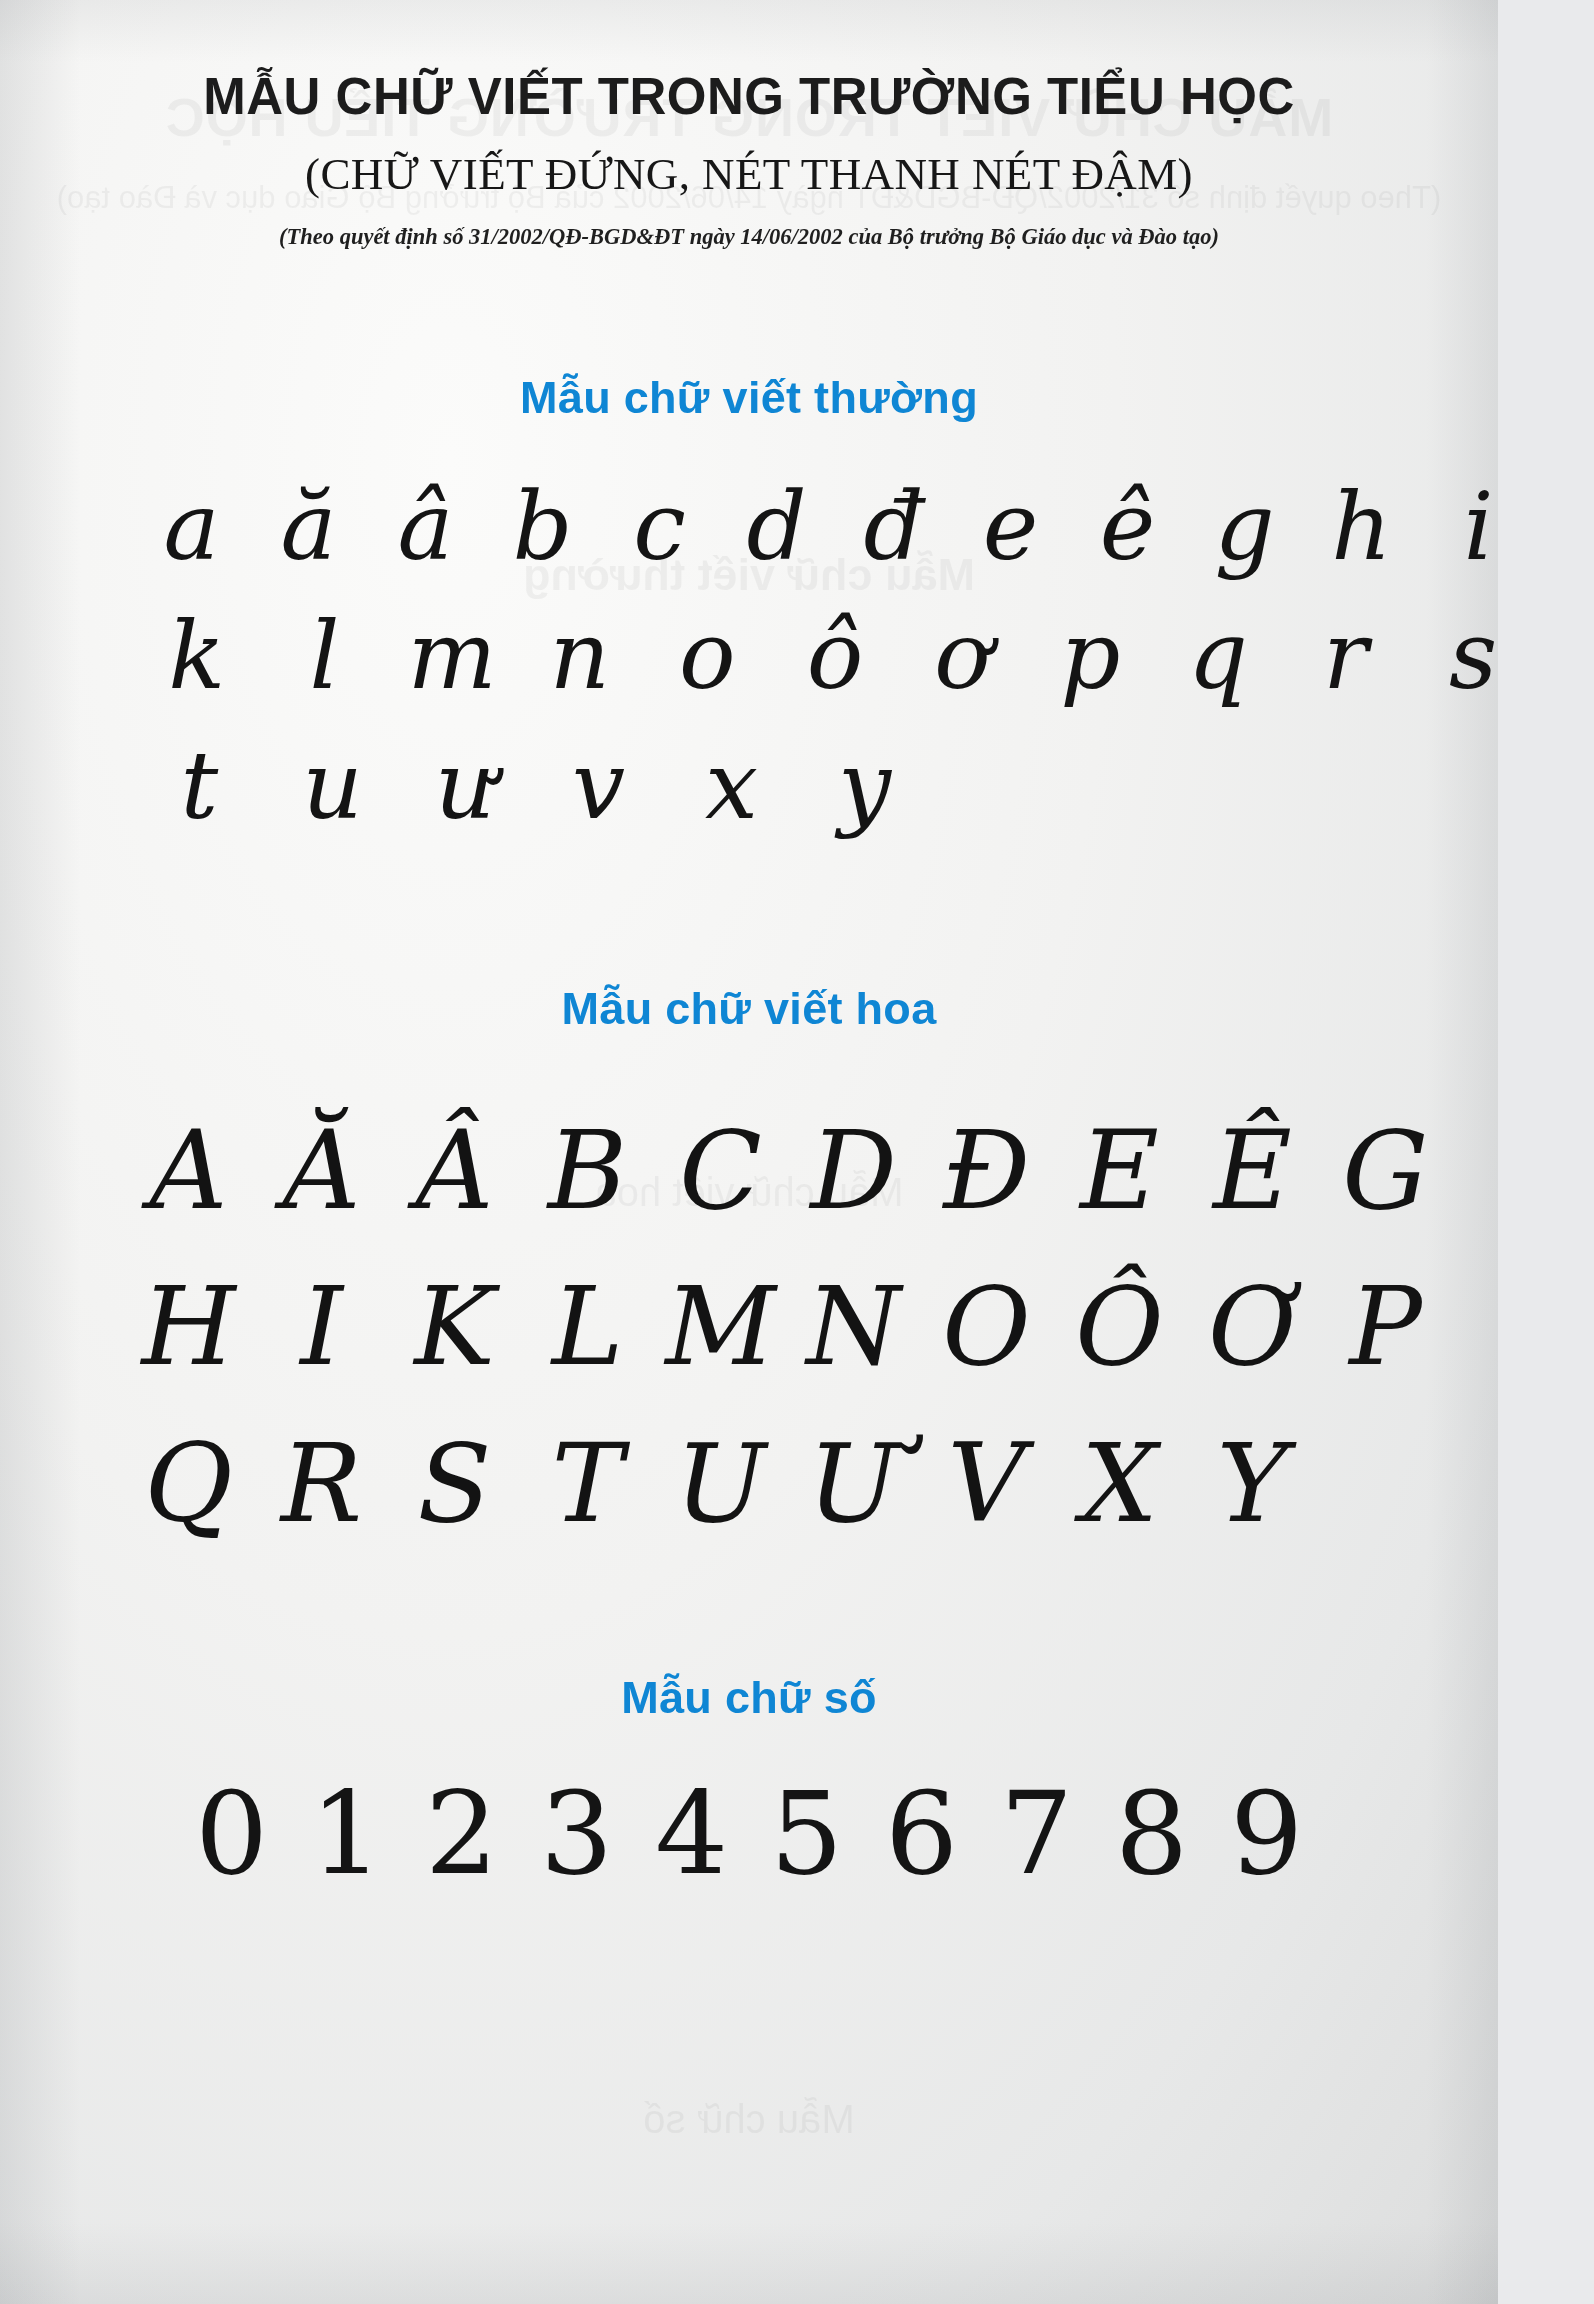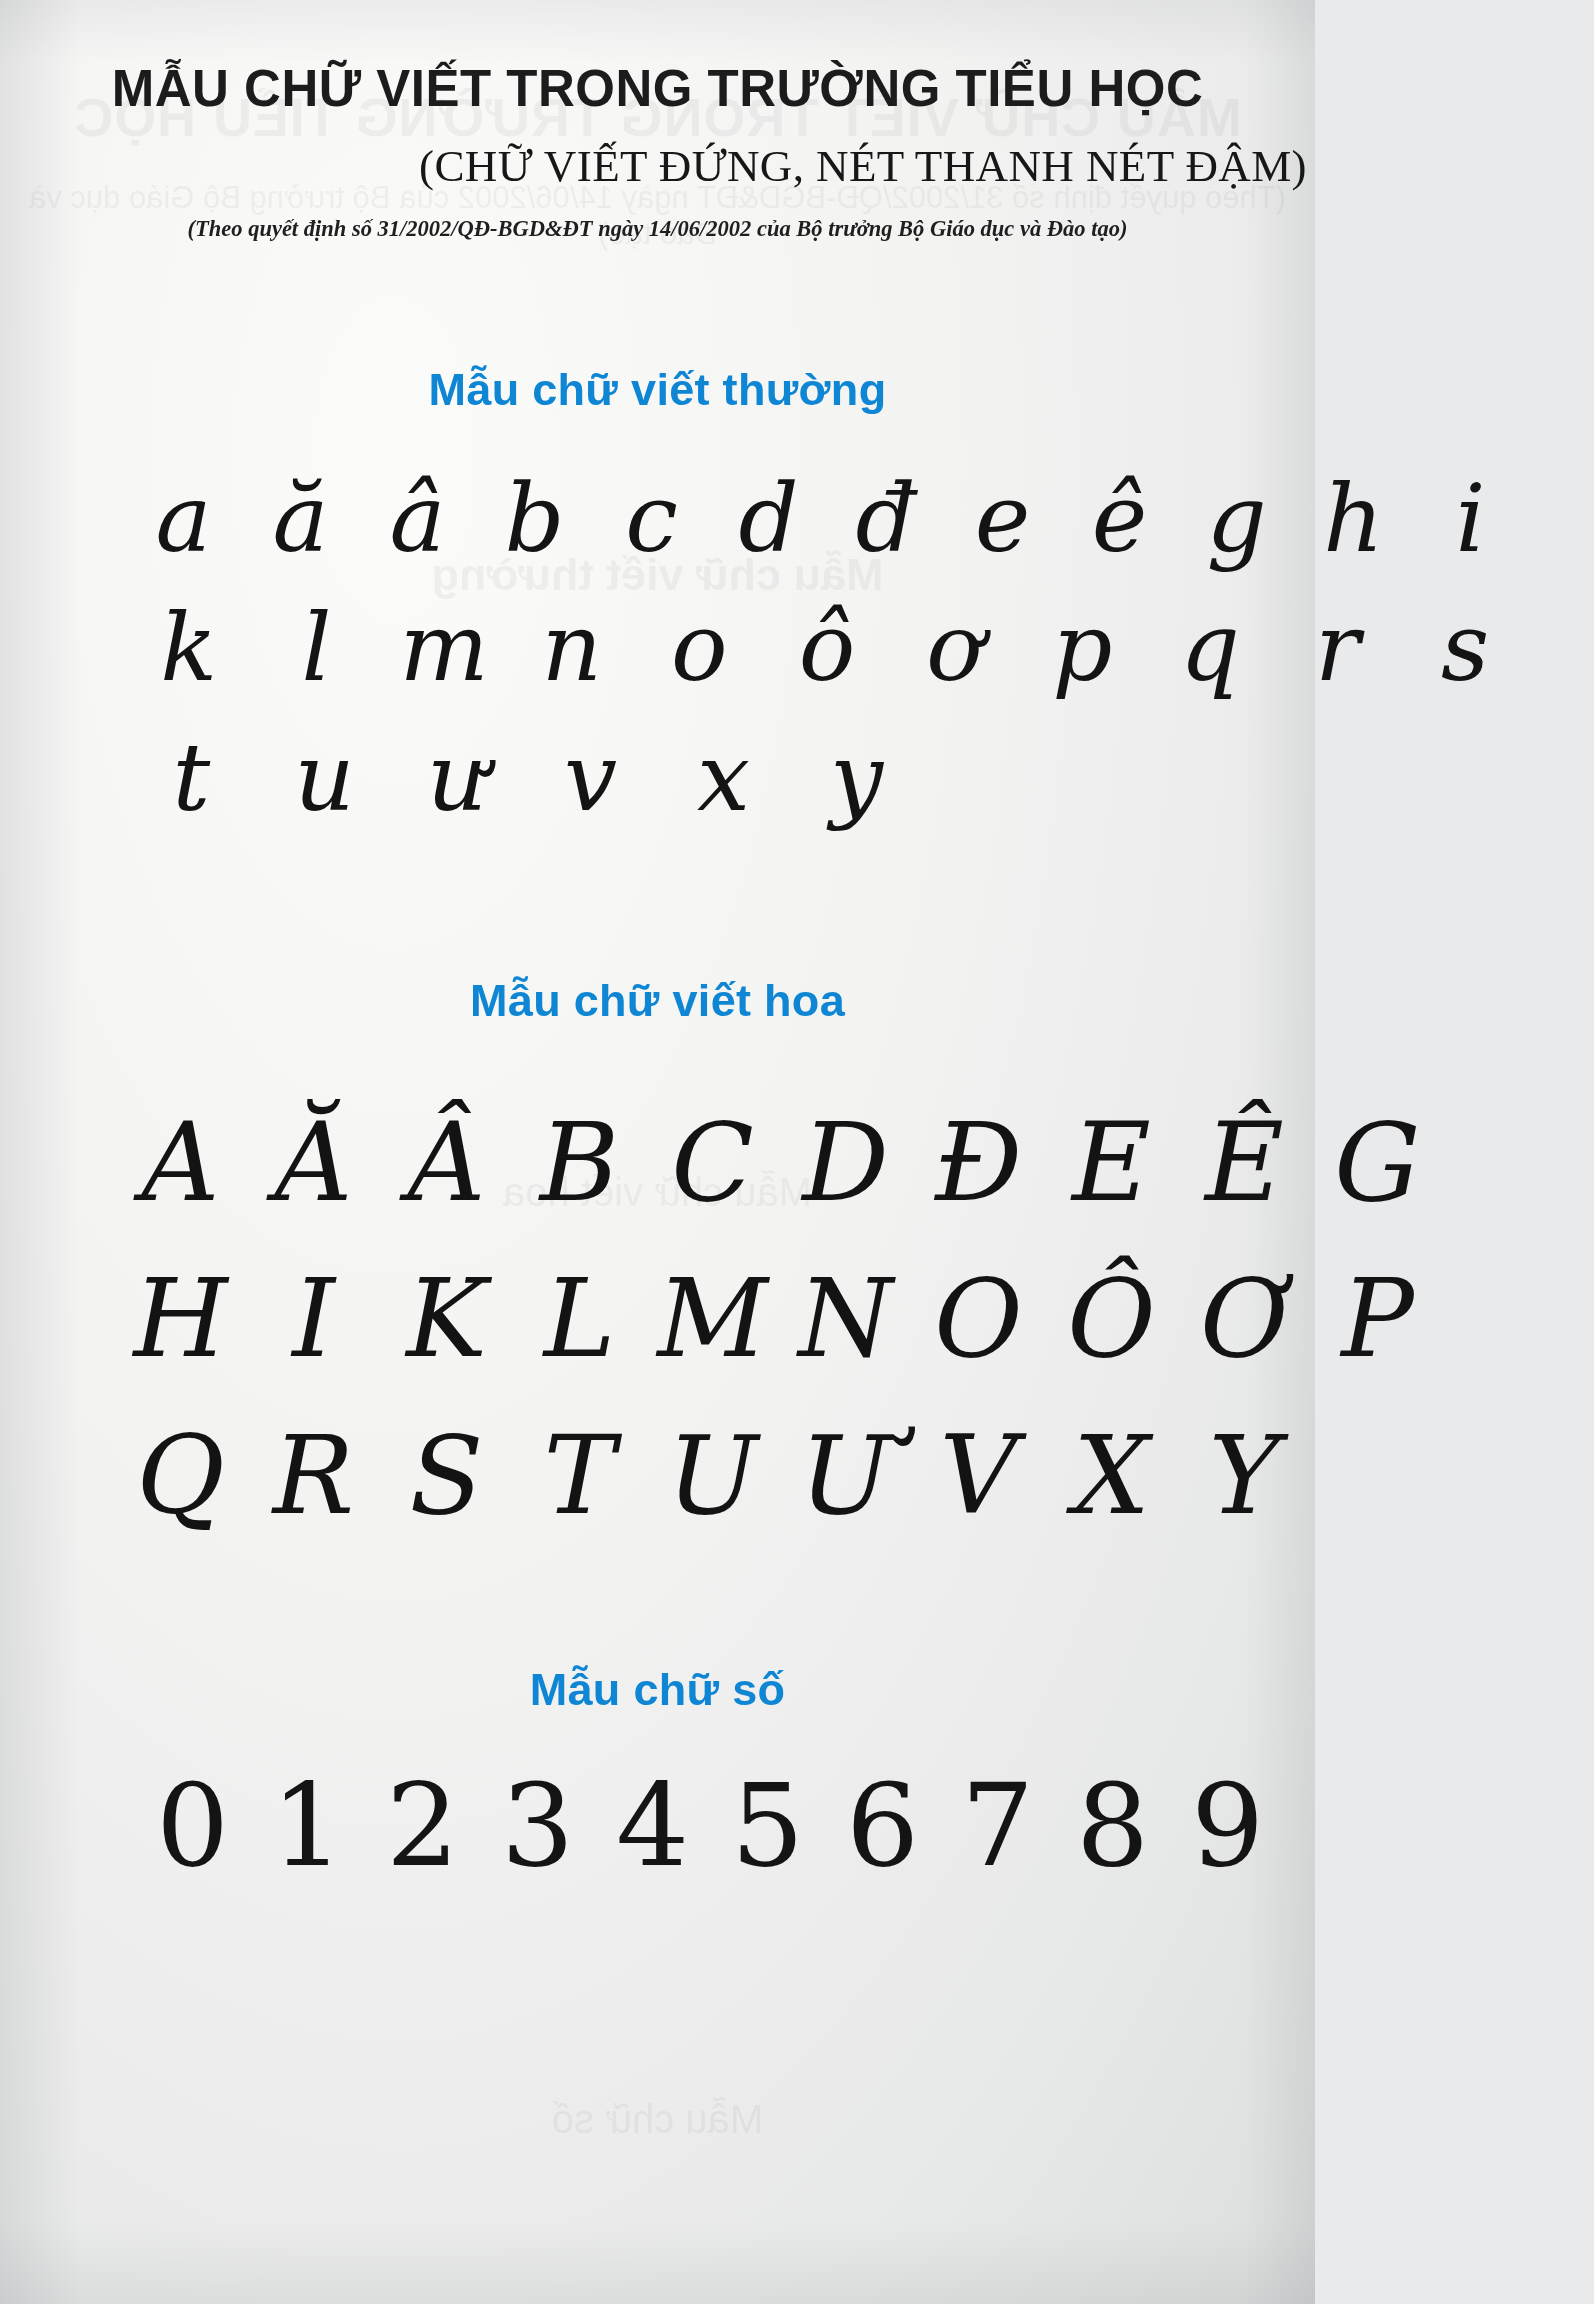--- a/index.html
+++ b/index.html
@@ -10,26 +10,26 @@
     width: 1595px;
     height: 2304px;
     background: #e9eaec;
     font-family: "Liberation Sans", sans-serif;
     overflow: hidden;
   }
 
   
   .sheet {
     position: relative;
-    width: 1315px;
+    width: 1498px;
     height: 2304px;
     background:
       radial-gradient(ellipse at 30% 20%, #fbfbfa 0%, #f2f2f1 45%, #e7e8e8 78%, #dcdddd 100%);
     box-sizing: border-box;
-    padding: 8px;
+    padding: 16px;
   }
 
   
   .ghost {
     position: absolute;
     inset: 0;
     opacity: 0.05;
     pointer-events: none;
     color: #2b2b2b;
     transform: scaleX(-1);
@@ -70,21 +70,20 @@
     font-family: "Liberation Sans", sans-serif;
     line-height: 1.15;
   }
   h2.subtitle {
     margin: 21.6px 0 0 0;
     font-size: 45px;
     font-weight: normal;
     color: #171717;
     font-family: "Liberation Serif", serif;
     letter-spacing: 0.4px;
-    text-align: right;
   }
   p.decree {
     margin: 23.4px 0 0 0;
     font-size: 22.5px;
     font-style: italic;
     font-weight: bold;
     color: #1f1f1f;
     font-family: "Liberation Serif", serif;
   }
 

